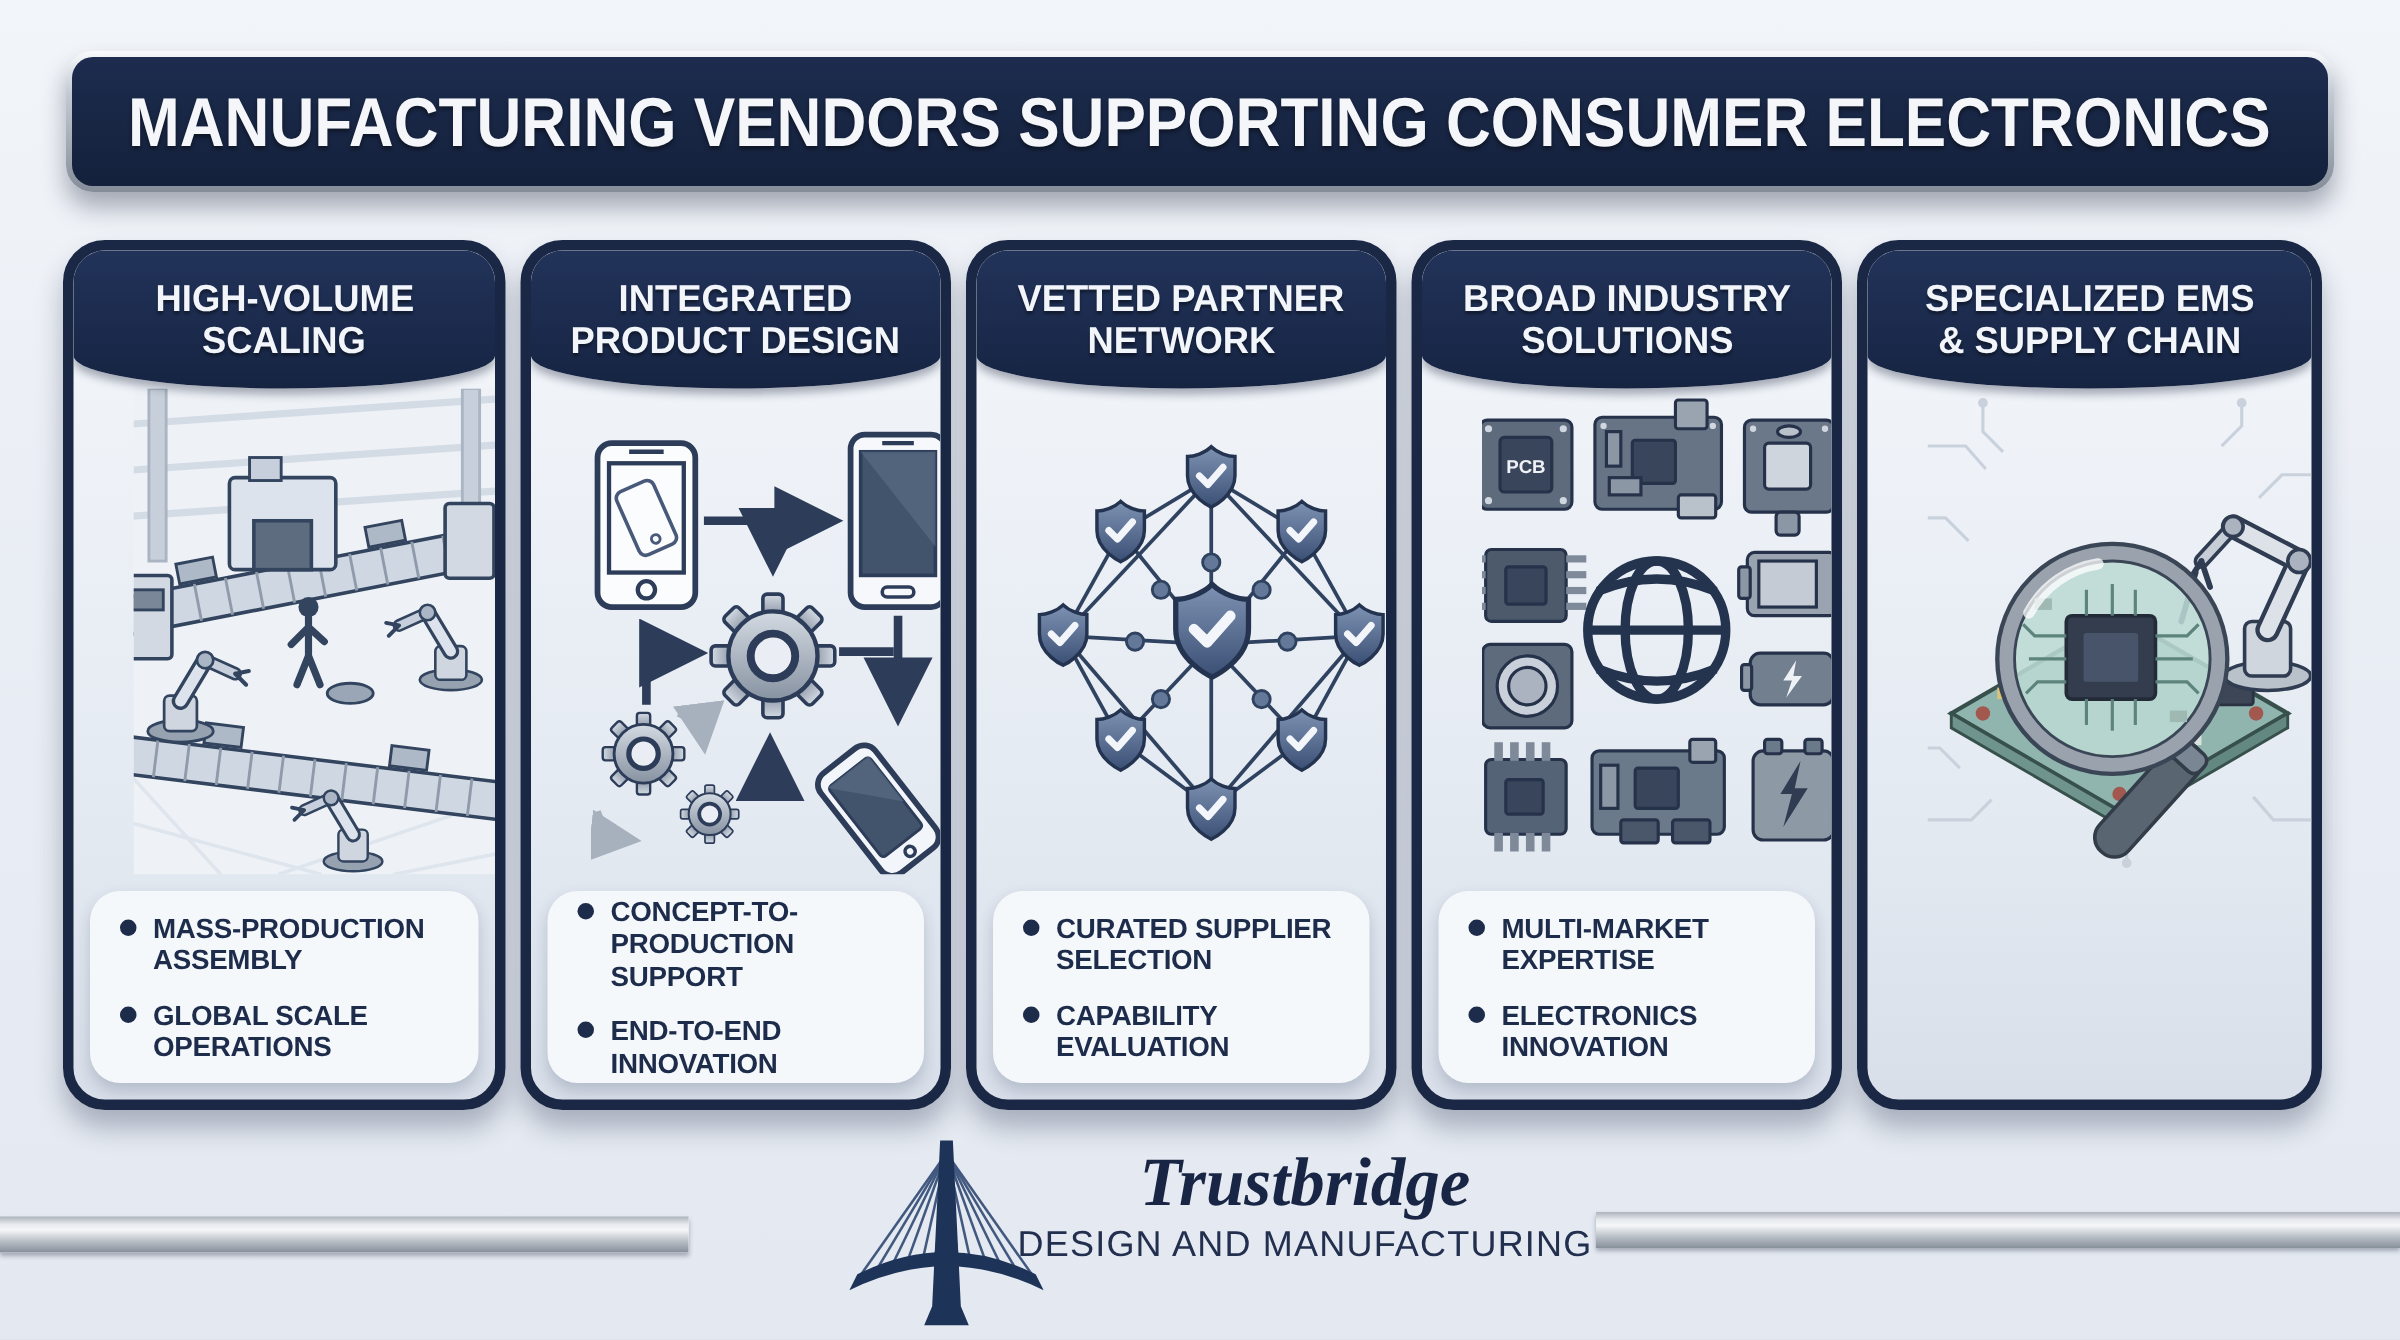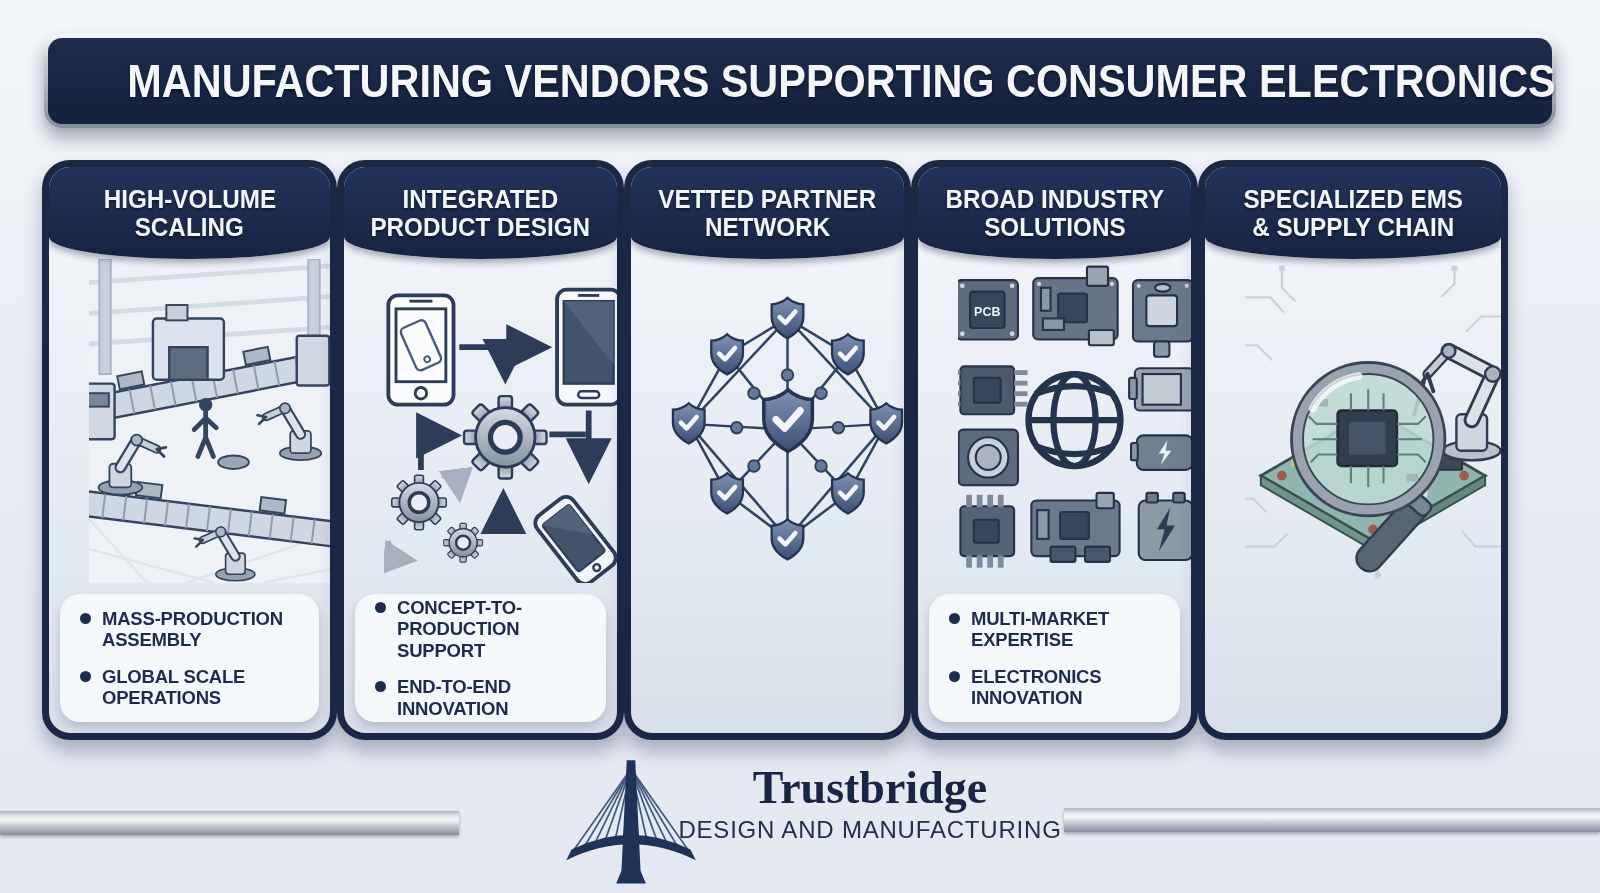--- a/index.html
+++ b/index.html
@@ -7,28 +7,28 @@
   .stage{position:relative;width:1600px;height:893px;overflow:hidden;
          background:linear-gradient(180deg,#f2f5f9 0%,#e9edf4 45%,#e4e9f1 100%);}
 
   
   .banner{position:absolute;left:44px;top:34px;width:1512px;height:94px;
           border-radius:18px;padding:4px;box-sizing:border-box;
           background:linear-gradient(180deg,#f8fafc 0%,#c3cad2 30%,#848d99 100%);
           box-shadow:0 10px 16px rgba(20,30,55,.35);}
   .banner-inner{width:100%;height:100%;border-radius:14px;
           background:linear-gradient(180deg,#1d2c4e 0%,#14213c 100%);
-          display:flex;align-items:center;}
+          display:flex;align-items:center;justify-content:center;}
   .banner-text{color:#f4f6f9;font-weight:800;font-size:46px;letter-spacing:0px;
           display:inline-block;transform:scaleX(.9);white-space:nowrap;
           text-shadow:0 2px 3px rgba(0,0,0,.45);}
 
   
   .cards{position:absolute;left:42px;top:160px;width:1516px;height:580px;
-         display:flex;}
+         display:flex;gap:10px;}
   .card{position:relative;height:580px;box-sizing:border-box;
         border:7px solid #1b2845;border-radius:28px;overflow:hidden;
         background:linear-gradient(180deg,#f4f7fb 0%,#e3e9f1 70%,#d8dfe9 100%);
         box-shadow:0 12px 18px rgba(27,40,70,.30);}
   .card.w1{width:295px}.card.w2{width:287px}.card.w3{width:287px}
   .card.w4{width:287px}.card.w5{width:310px}
   .card-header{position:absolute;top:0;left:0;right:0;height:92px;
         background:linear-gradient(180deg,#22335a 0%,#162442 100%);
         border-bottom-left-radius:50% 22px;border-bottom-right-radius:50% 22px;
         display:flex;flex-direction:column;align-items:center;justify-content:center;
@@ -51,21 +51,21 @@
   
   .bar{position:absolute;height:24px;
        background:linear-gradient(180deg,#aeb4bc 0%,#e7eaee 22%,#f4f6f8 38%,#b7bdc5 70%,#878f9a 100%);
        box-shadow:0 2px 3px rgba(40,50,70,.35);}
   .bar-left{left:0;top:811px;width:459px;}
   .bar-right{left:1064px;top:808px;width:536px;}
   .footer-logo{position:absolute;left:562px;top:754px;width:138px;height:134px;}
   .footer-text{position:absolute;left:690px;top:764px;width:360px;
        display:flex;flex-direction:column;align-items:center;}
   .brand{font-family:"Liberation Serif", serif;font-weight:700;font-size:46px;
-       color:#182544;line-height:1.05;}
+       color:#182544;line-height:1.05;font-style:italic;}
   .tagline{font-size:24px;font-weight:500;color:#222f4e;letter-spacing:.8px;margin-top:4px;
        white-space:nowrap;}
   .hidden-defs{position:absolute;width:0;height:0;overflow:hidden;}
 </style>
 </head>
 <body>
 
 <svg class="hidden-defs" aria-hidden="true">
   <defs>
     <linearGradient id="gmetal" x1="0" y1="0" x2="0" y2="1">
@@ -327,20 +327,30 @@
           <use href="#shieldIcon" transform="translate(127 39) scale(1.5)"></use>
           <use href="#shieldIcon" transform="translate(64 77) scale(1.5)"></use>
           <use href="#shieldIcon" transform="translate(190 77) scale(1.5)"></use>
           <use href="#shieldIcon" transform="translate(24 149) scale(1.5)"></use>
           <use href="#shieldIcon" transform="translate(230 149) scale(1.5)"></use>
           <use href="#shieldIcon" transform="translate(64 222) scale(1.5)"></use>
           <use href="#shieldIcon" transform="translate(190 222) scale(1.5)"></use>
           <use href="#shieldIcon" transform="translate(127 270) scale(1.5)"></use>
         </svg>
       </div>
+      <div class="bullet-panel">
+        <div class="bullet">
+          <span class="dot"></span>
+          <span class="btxt">CURATED SUPPLIER SELECTION</span>
+        </div>
+        <div class="bullet">
+          <span class="dot"></span>
+          <span class="btxt">CAPABILITY EVALUATION</span>
+        </div>
+      </div>
     </div>
 
     <div class="card w4">
       <div class="card-header">
         <span>BROAD INDUSTRY</span>
         <span>SOLUTIONS</span>
       </div>
       <div class="illo">
         <svg viewBox="0 0 290 338" preserveAspectRatio="xMidYMid slice">
           <g stroke="#26324a" stroke-width="2.2">

